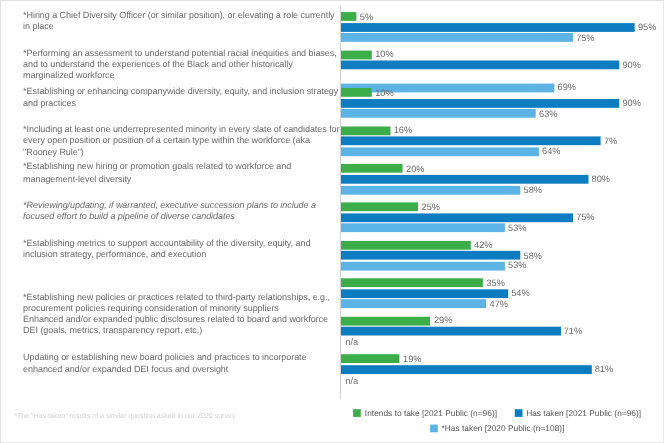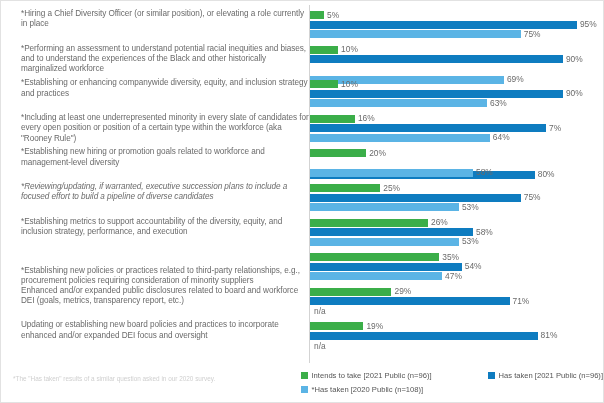--- a/index.html
+++ b/index.html
@@ -97,21 +97,21 @@
     color: #cfcfcf;
     padding-left: 12px;
     padding-top: 16px;
   }
   #legend {
     flex: 1 1 auto;
     padding-top: 13px;
   }
   .legend-line {
     display: flex;
-    justify-content: space-between;
+    justify-content: center;
     align-items: center;
     gap: 16px;
     margin-bottom: 5px;
   }
   .legend-item {
     display: flex;
     align-items: center;
     font-size: 7.6px;
     line-height: 9px;
     color: #555555;
@@ -159,30 +159,30 @@
           <div class="bar-row" style="top: 9.6px;"><span class="bar bar-dblue" style="width: 252.9px;"></span><span class="bar-value">90%</span></div>
           <div class="bar-row" style="top: 19.2px;"><span class="bar bar-lblue" style="width: 177.03px;"></span><span class="bar-value">63%</span></div>
         </div>
         <div class="bar-group" style="top: 109.8px;">
           <div class="bar-row" style="top: 0px;"><span class="bar bar-green" style="width: 44.96px;"></span><span class="bar-value">16%</span></div>
           <div class="bar-row" style="top: 9.6px;"><span class="bar bar-dblue" style="width: 236.04px;"></span><span class="bar-value">7%</span></div>
           <div class="bar-row" style="top: 19.2px;"><span class="bar bar-lblue" style="width: 179.84px;"></span><span class="bar-value">64%</span></div>
         </div>
         <div class="bar-group" style="top: 144.4px;">
           <div class="bar-row" style="top: 0px;"><span class="bar bar-green" style="width: 56.2px;"></span><span class="bar-value">20%</span></div>
-          <div class="bar-row" style="top: 9.6px; margin-top: 12px;"><span class="bar bar-dblue" style="width: 224.8px;"></span><span class="bar-value">80%</span></div>
+          <div class="bar-row" style="top: 9.6px;"><span class="bar bar-dblue" style="width: 224.8px;"></span><span class="bar-value">80%</span></div>
           <div class="bar-row" style="top: 19.2px;"><span class="bar bar-lblue" style="width: 162.98px;"></span><span class="bar-value">58%</span></div>
         </div>
         <div class="bar-group" style="top: 179px;">
           <div class="bar-row" style="top: 0px;"><span class="bar bar-green" style="width: 70.25px;"></span><span class="bar-value">25%</span></div>
           <div class="bar-row" style="top: 9.6px;"><span class="bar bar-dblue" style="width: 210.75px;"></span><span class="bar-value">75%</span></div>
           <div class="bar-row" style="top: 19.2px;"><span class="bar bar-lblue" style="width: 148.93px;"></span><span class="bar-value">53%</span></div>
         </div>
         <div class="bar-group" style="top: 213.6px;">
-          <div class="bar-row" style="top: 0px;"><span class="bar bar-green" style="width: 118.02px;"></span><span class="bar-value">26%</span></div>
+          <div class="bar-row" style="top: 0px;"><span class="bar bar-green" style="width: 118.02px;"></span><span class="bar-value">42%</span></div>
           <div class="bar-row" style="top: 9.6px;"><span class="bar bar-dblue" style="width: 162.98px;"></span><span class="bar-value">58%</span></div>
           <div class="bar-row" style="top: 19.2px;"><span class="bar bar-lblue" style="width: 148.93px;"></span><span class="bar-value">53%</span></div>
         </div>
         <div class="bar-group" style="top: 248.2px;">
           <div class="bar-row" style="top: 0px;"><span class="bar bar-green" style="width: 129.26px;"></span><span class="bar-value">35%</span></div>
           <div class="bar-row" style="top: 9.6px;"><span class="bar bar-dblue" style="width: 151.74px;"></span><span class="bar-value">54%</span></div>
           <div class="bar-row" style="top: 19.2px;"><span class="bar bar-lblue" style="width: 132.07px;"></span><span class="bar-value">47%</span></div>
         </div>
         <div class="bar-group" style="top: 282.8px;">
           <div class="bar-row" style="top: 0px;"><span class="bar bar-green" style="width: 81.49px;"></span><span class="bar-value">29%</span></div>

